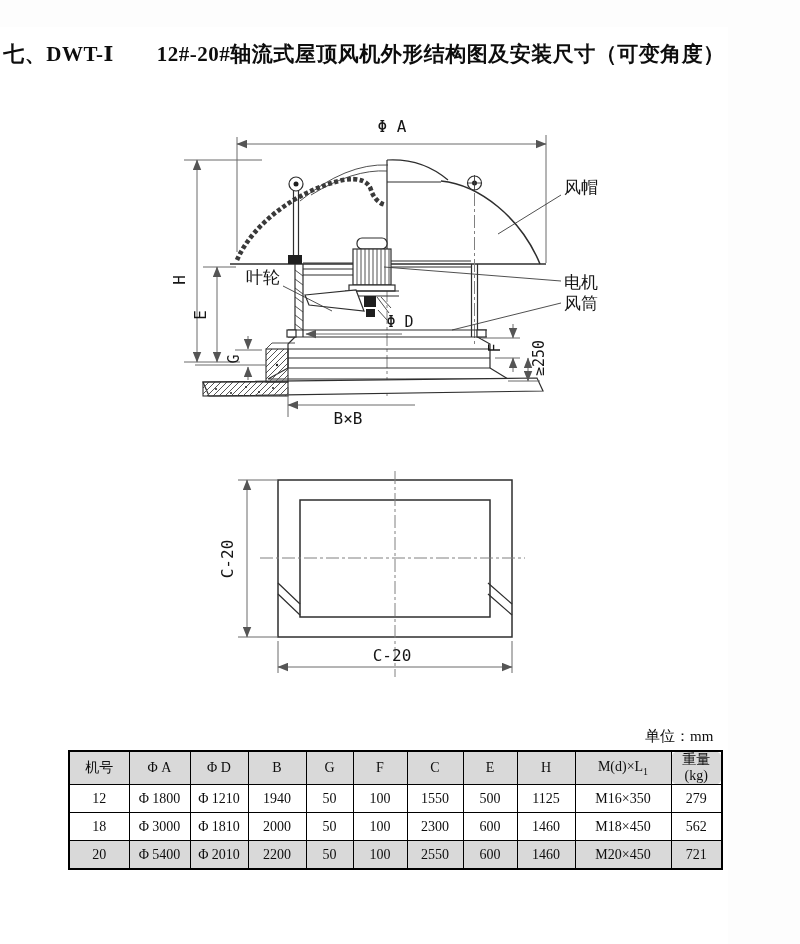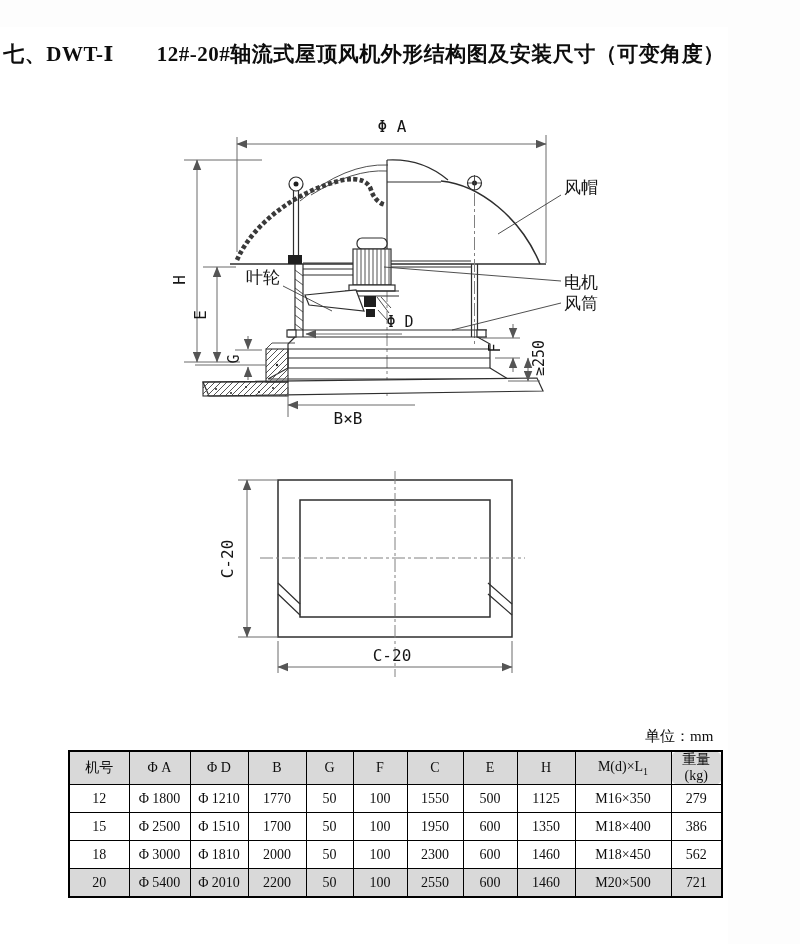--- a/index.html
+++ b/index.html
@@ -232,41 +232,28 @@
           <div>重量</div>
           <div>(kg)</div>
         </th>
       </tr>
     </thead>
     <tbody>
       <tr>
         <td>12</td>
         <td>Φ 1800</td>
         <td>Φ 1210</td>
-        <td>1770</td>
+        <td>1940</td>
         <td>50</td>
         <td>100</td>
         <td>1550</td>
         <td>500</td>
         <td>1125</td>
         <td>M16×350</td>
         <td>279</td>
-      </tr>
-      <tr>
-        <td>15</td>
-        <td>Φ 2500</td>
-        <td>Φ 1510</td>
-        <td>1700</td>
-        <td>50</td>
-        <td>100</td>
-        <td>1950</td>
-        <td>600</td>
-        <td>1350</td>
-        <td>M18×400</td>
-        <td>386</td>
       </tr>
       <tr>
         <td>18</td>
         <td>Φ 3000</td>
         <td>Φ 1810</td>
         <td>2000</td>
         <td>50</td>
         <td>100</td>
         <td>2300</td>
         <td>600</td>
@@ -277,18 +264,18 @@
       <tr class="shade">
         <td>20</td>
         <td>Φ 5400</td>
         <td>Φ 2010</td>
         <td>2200</td>
         <td>50</td>
         <td>100</td>
         <td>2550</td>
         <td>600</td>
         <td>1460</td>
-        <td>M20×500</td>
+        <td>M20×450</td>
         <td>721</td>
       </tr>
     </tbody>
   </table>
 </div>
 
 </body></html>

